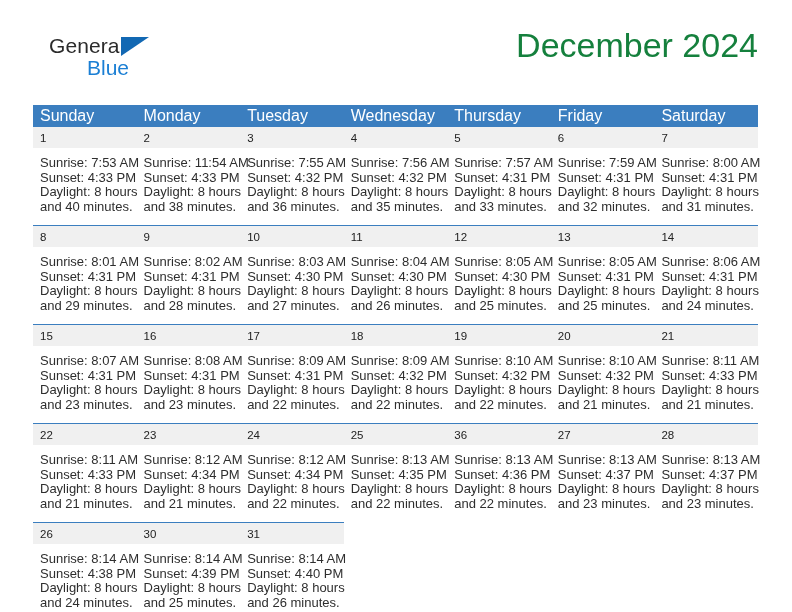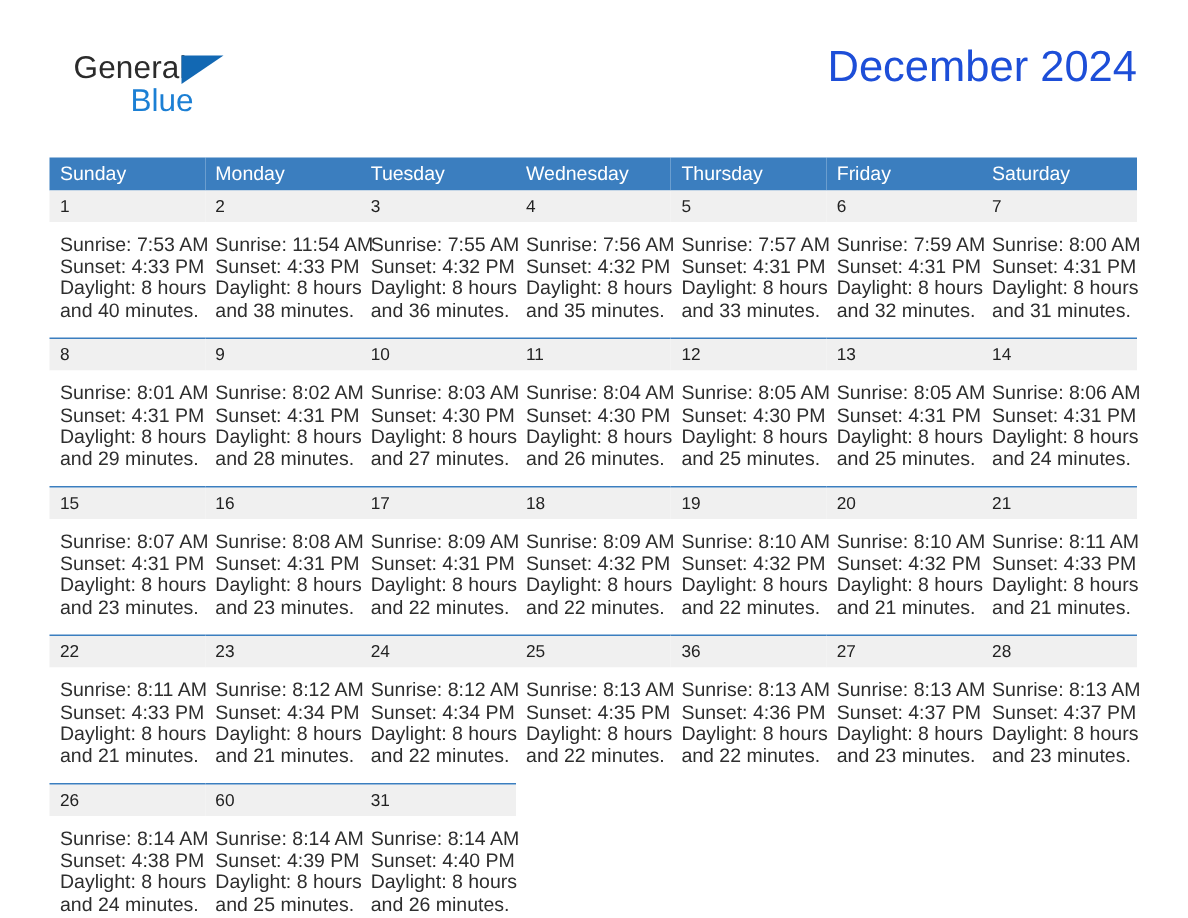--- a/index.html
+++ b/index.html
@@ -63,22 +63,22 @@
     color: #1b7fd4;
     font-family: "Liberation Sans", sans-serif;
   }
   .title-block {
     position: absolute;
     right: 0;
     top: 0;
     text-align: right;
   }
   .cal-title {
-    font-size: 29px;
-    color: #1d4ed8;
+    font-size: 34px;
+    color: #15803d;
     line-height: 34px;
     white-space: nowrap;
   }
   .cal-subtitle {
     font-size: 13.5px;
     color: #2b2b2b;
     line-height: 19px;
     margin-top: 9px;
     white-space: nowrap;
   }
@@ -90,21 +90,21 @@
     top: 105px;
     width: 725px;
     border-collapse: collapse;
     table-layout: fixed;
   }
   .calendar col { width: 103.57px; }
 
   thead th {
     background: #3b7ebf;
     color: #ffffff;
-    font-size: 13px;
+    font-size: 16px;
     font-weight: normal;
     text-align: left;
     padding: 5px 0 5px 7px;
     height: 11px;
     line-height: 12px;
   }
 
   .daynum-row td {
     background: #f0f0f0;
     border-top: 1px solid #3b7ebf;
@@ -387,21 +387,21 @@
         <td>
           <span class="line">Sunrise: 8:13 AM</span>
           <span class="line">Sunset: 4:37 PM</span>
           <span class="line">Daylight: 8 hours</span>
           <span class="line">and 23 minutes.</span>
         </td>
       </tr>
 
       <tr class="daynum-row">
         <td>26</td>
-        <td>60</td>
+        <td>30</td>
         <td>31</td>
         <td class="empty"></td>
         <td class="empty"></td>
         <td class="empty"></td>
         <td class="empty"></td>
       </tr>
       <tr class="info-row">
         <td>
           <span class="line">Sunrise: 8:14 AM</span>
           <span class="line">Sunset: 4:38 PM</span>

